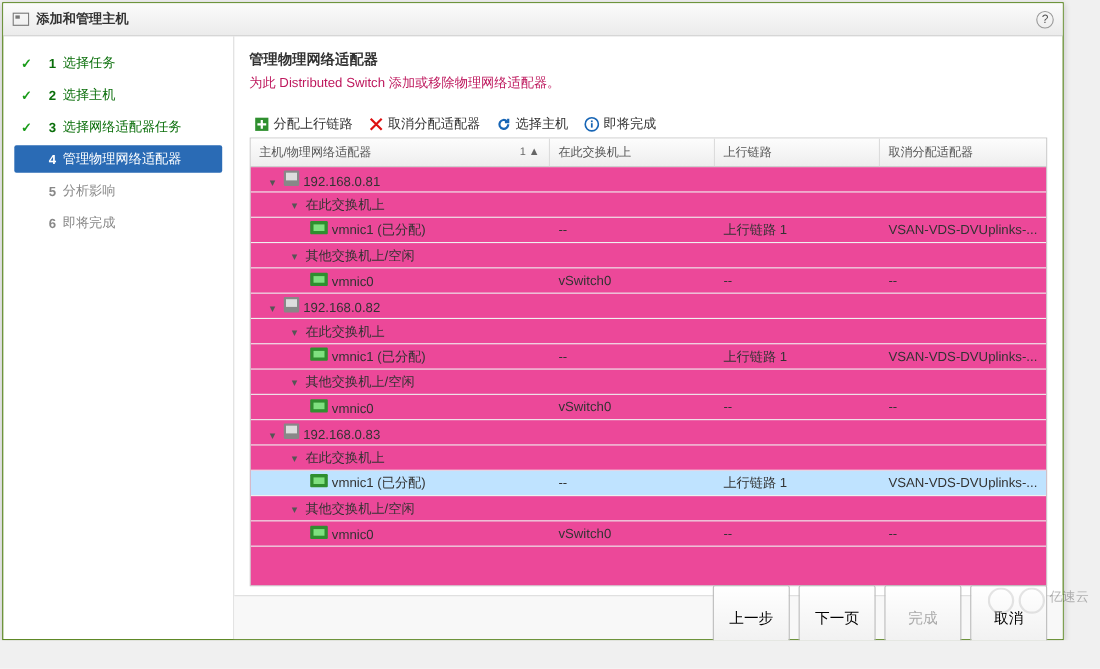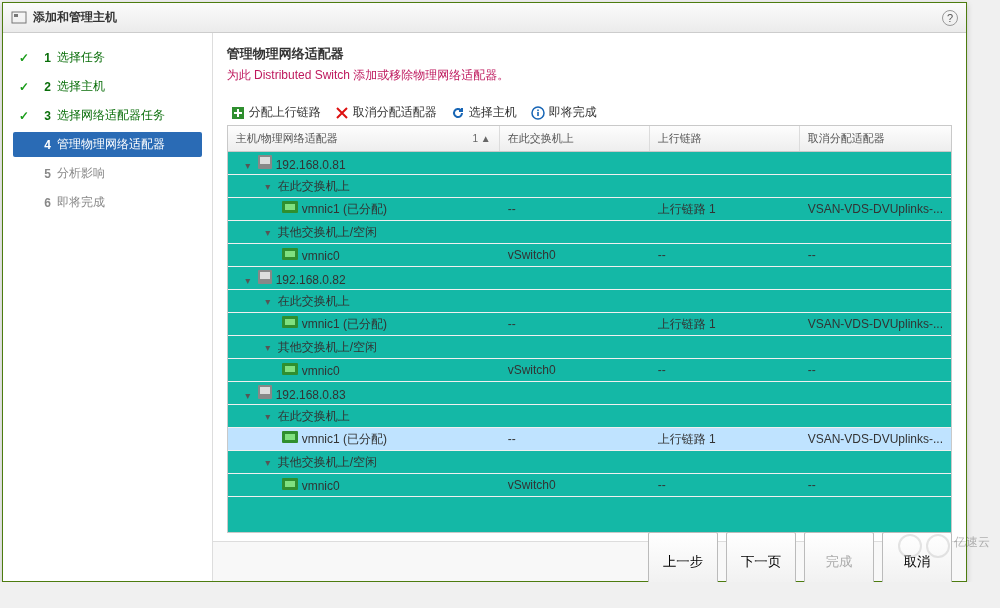--- a/index.html
+++ b/index.html
@@ -30,21 +30,21 @@
   .tool .ticon { width:14px; height:14px; display:inline-block; }
   .tbl { border:1px solid #c9c9c9; }
   .thead { display:flex; background:linear-gradient(#fdfdfd,#eeeeee); border-bottom:1px solid #c9c9c9; }
   .th { padding:5px 8px; border-right:1px solid #dcdcdc; color:#555; font-size:11px; display:flex; align-items:center; }
   .th:last-child { border-right:none; }
   .col1 { width:272px; }
   .col2 { width:150px; }
   .col3 { width:150px; }
   .col4 { flex:1; }
   .sort { margin-left:auto; font-size:10px; color:#666; }
-  .tbody { max-height:380px; height:380px; overflow:auto; background:#14b8a6; }
+  .tbody { max-height:380px; height:380px; overflow:auto; background:#ec4899; }
   .row { display:flex; border-bottom:1px solid #f0f0f0; height:23px; align-items:center; }
   .row.selected { background:#bfe3ff; }
   .cell { padding:3px 8px; overflow:hidden; white-space:nowrap; text-overflow:ellipsis; }
   .cell1 { width:272px; display:flex; align-items:center; }
   .cell2 { width:150px; }
   .cell3 { width:150px; }
   .cell4 { flex:1; }
   .tw { display:inline-block; width:12px; height:12px; margin-right:4px; text-align:center; line-height:10px; color:#555; }
   .tw::before { content:"▾"; font-size:10px; }
   .host-icon { width:14px; height:14px; background:#888; display:inline-block; margin-right:4px; border-radius:1px; position:relative; }

